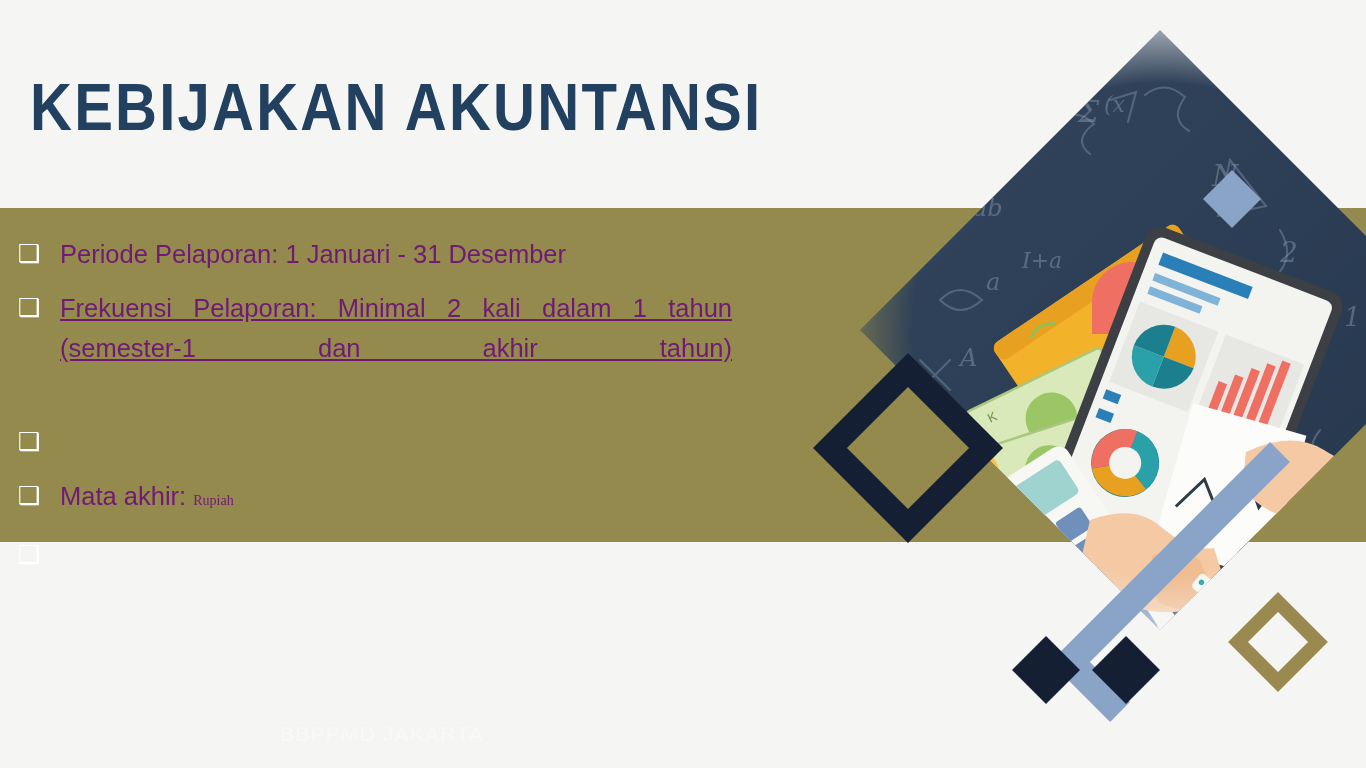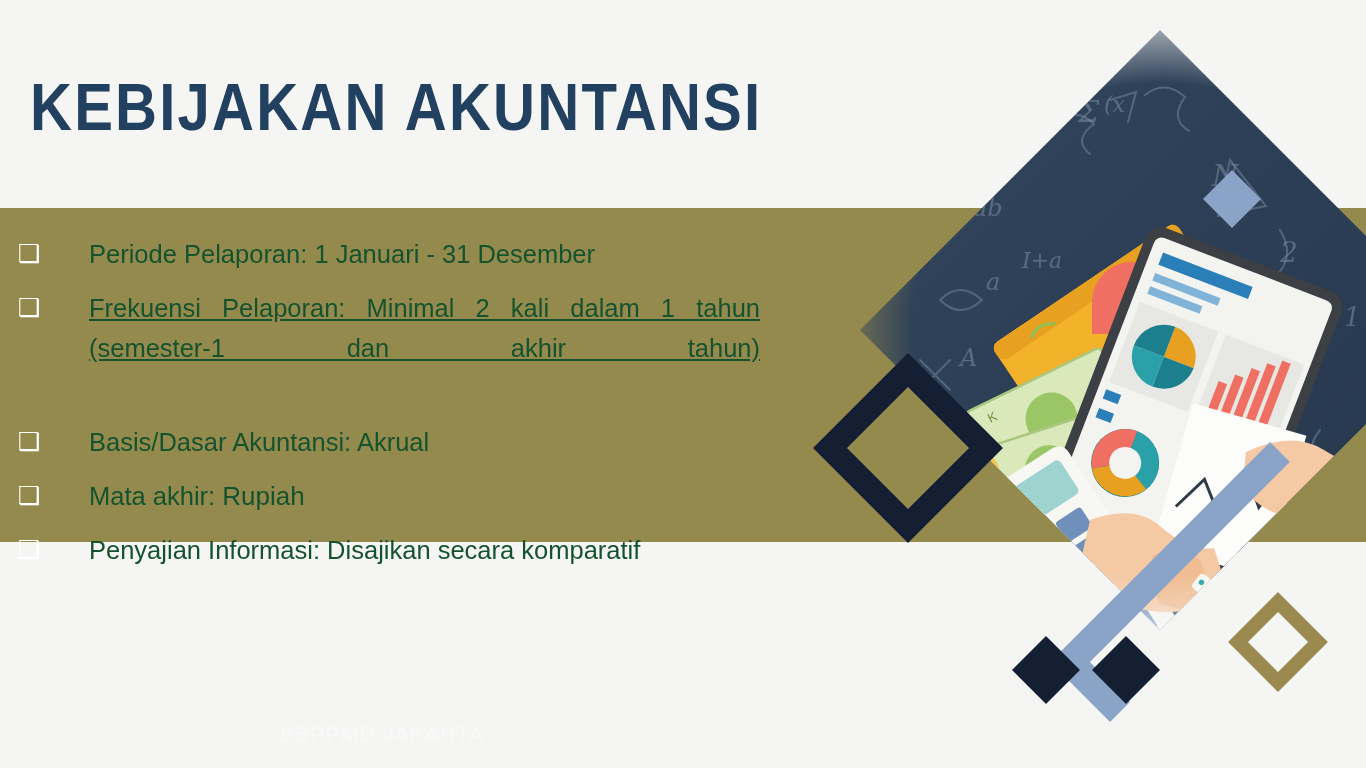--- a/index.html
+++ b/index.html
@@ -48,27 +48,26 @@
     font-size:25px;
     line-height:40px;
     color:#ffffff;
     text-align:left;
     padding-left:4px;
     font-family:"DejaVu Sans", sans-serif;
   }
   .bullet-text {
     font-size:25.5px;
     line-height:40px;
-    color:#14532d;
+    color:#701a75;
     max-width:680px;
-    margin-left:29px;
   }
   .bullet-text.justify { text-align:justify; width:672px;text-decoration:underline; }
   .bullet-text.justify::after { content:""; display:inline-block; width:100%; }
-  .small-run { font-size:26px; }
+  .small-run { font-size:14px;font-family:Liberation Serif, serif; }
 
   
   #footer {
     position:absolute; left:280px; top:722px;
     font-size:21px; letter-spacing:1.2px;
     color:#fafafa;
     opacity:0.82;
   }
 
   
@@ -326,30 +325,28 @@
       <span class="bullet-text">Periode Pelaporan: 1 Januari - 31 Desember</span>
     </div>
 
     <div class="bullet">
       <span class="bullet-mark">❑</span>
       <span class="bullet-text justify">Frekuensi Pelaporan: Minimal 2 kali dalam 1 tahun (semester-1 dan akhir tahun)</span>
     </div>
 
     <div class="bullet">
       <span class="bullet-mark">❑</span>
-      <span class="bullet-text">Basis/Dasar Akuntansi: Akrual</span>
     </div>
 
     <div class="bullet">
       <span class="bullet-mark">❑</span>
       <span class="bullet-text"><span>Mata akhir: </span><span class="small-run">Rupiah</span></span>
     </div>
 
     <div class="bullet">
       <span class="bullet-mark">❑</span>
-      <span class="bullet-text">Penyajian Informasi: Disajikan secara komparatif</span>
     </div>
 
   </div>
 
   <div id="footer">BBPPMD JAKARTA</div>
 
 </div>
 
 </body></html>

